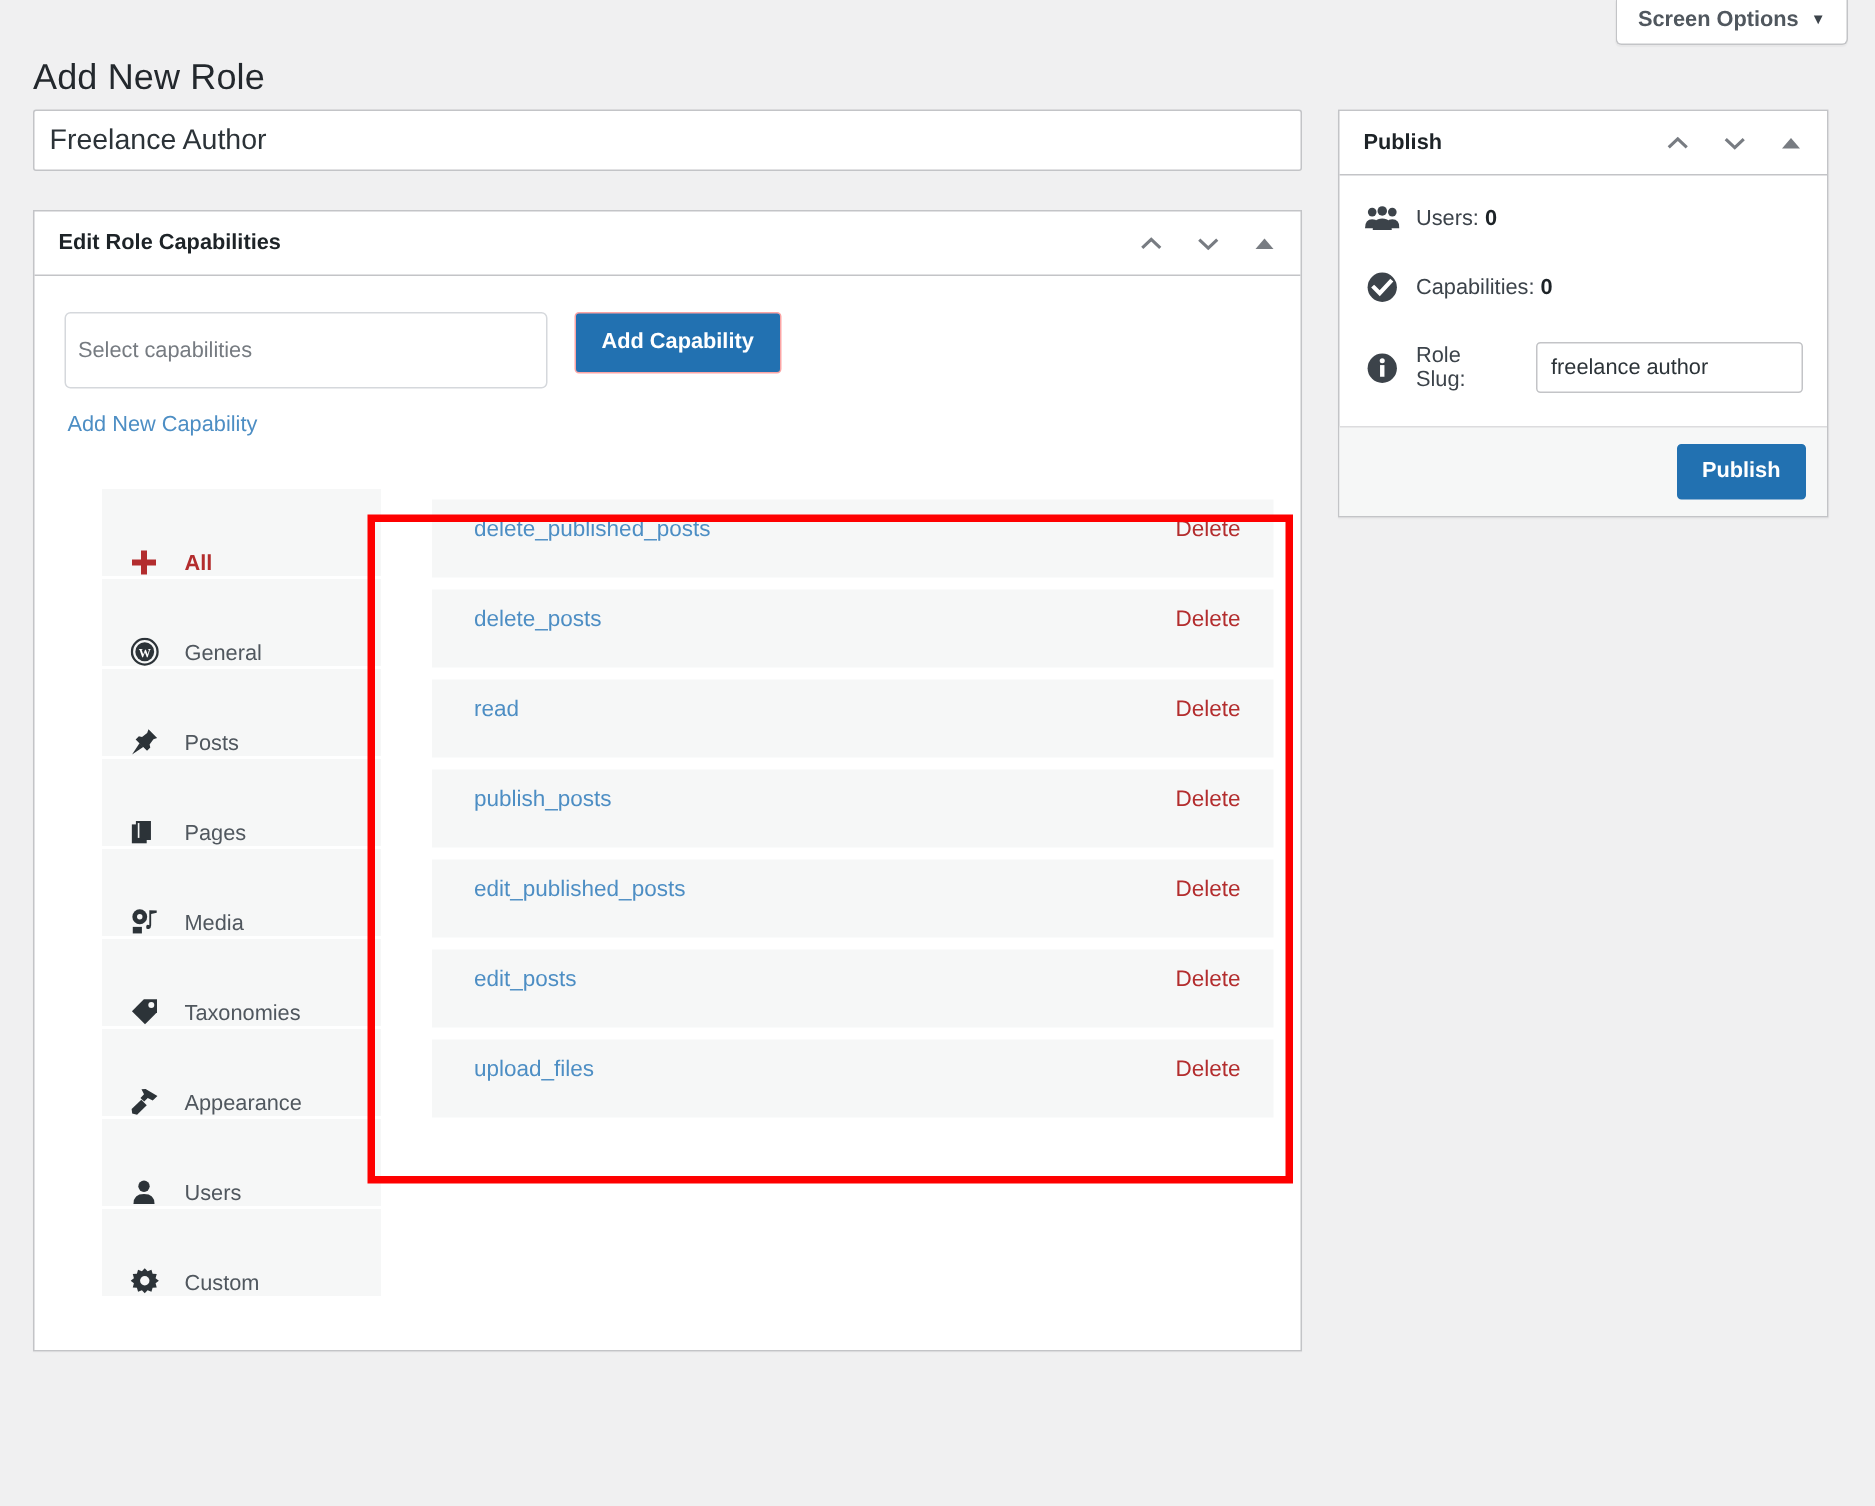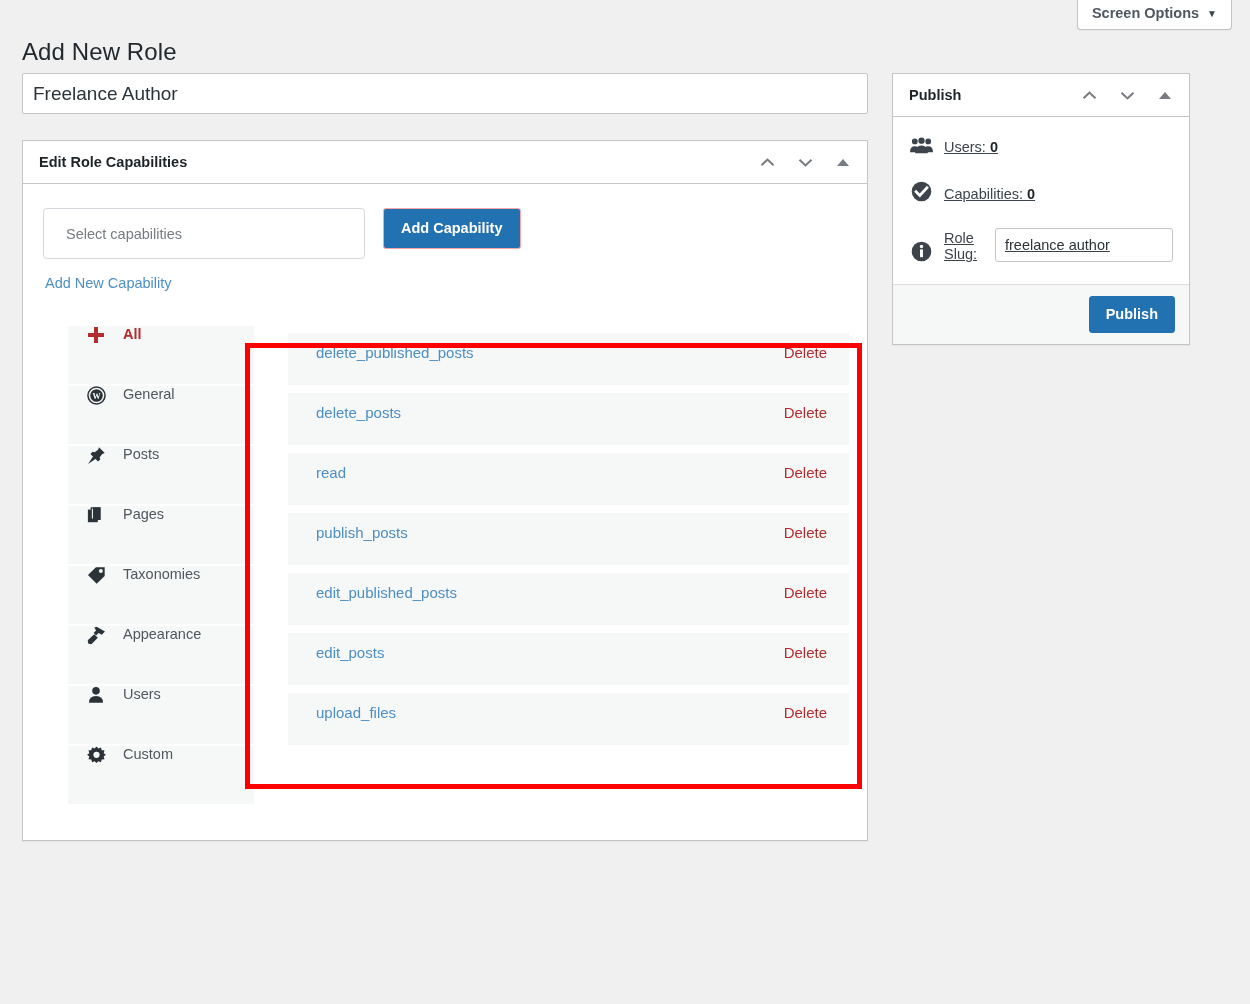--- a/index.html
+++ b/index.html
@@ -57,21 +57,21 @@
   .col-main {
     position: absolute;
     left: 22px;
     top: 73px;
     width: 846px;
   }
   .col-side {
     position: absolute;
     left: 892px;
     top: 73px;
-    width: 298px;
+    width: 327px;
   }
 
   
   .title-input {
     display: block;
     box-sizing: border-box;
     width: 846px;
     height: 41px;
     padding: 3px 10px;
     font-family: "Liberation Sans", sans-serif;
@@ -141,21 +141,21 @@
     gap: 18px;
     padding: 24px 0 0 20px;
   }
   .select-caps {
     box-sizing: border-box;
     width: 322px;
     height: 51px;
     border: 1px solid #d5d8dc;
     border-radius: 4px;
     background: #fff;
-    padding: 4px 22px;
+    padding: 4px 8px;
     font-family: "Liberation Sans", sans-serif;
     font-size: 14.5px;
     color: #2c3338;
     outline: none;
   }
   .select-caps::placeholder { color: #767b81; opacity: 1; }
 
   .btn-primary {
     background: #2271b1;
     border: 1px solid #fca5a5;
@@ -186,21 +186,21 @@
     padding: 34px 0 34px 0;
     position: relative;
   }
   .caps-tabs {
     width: 186px;
     margin-left: 45px;
     flex: none;
   }
   .cap-tab {
     display: flex;
-    align-items: flex-start;
+    align-items: flex-end;
     gap: 16px;
     height: 58px;
     padding-left: 17px;
     box-sizing: border-box;
     background: #f6f7f7;
     margin-bottom: 2px;
     cursor: pointer;
     font-size: 14.5px;
     color: #50575e;
   }
@@ -248,26 +248,25 @@
     border: 5px solid #fe0000;
     box-sizing: border-box;
     pointer-events: none;
     z-index: 5;
   }
 
   
   .publish-body { padding: 20px 16px 4px 16px; }
   .pub-row {
     display: flex;
-    align-items: flex-end;
+    align-items: center;
     gap: 11px;
     margin-bottom: 26px;
     font-size: 14.5px;
     color: #3c434a;
-    text-decoration: underline;
   }
   .pub-row:last-child { margin-bottom: 18px; }
   .pub-ico {
     width: 24px;
     display: flex;
     align-items: center;
     justify-content: center;
     flex: none;
     color: #3c434a;
   }
@@ -387,20 +386,31 @@
             <svg width="18" height="18" viewBox="0 0 20 20">
                 <rect x="1" y="4" width="11" height="14" fill="currentColor"></rect>
                 <rect x="4" y="1.5" width="11" height="14" fill="currentColor"></rect>
                 <rect x="5.4" y="3" width="8.2" height="11" fill="#f6f7f7"></rect>
                 <rect x="6.6" y="1.5" width="8.4" height="14" fill="currentColor"></rect>
               </svg>
           </span>
           <span>Pages</span>
         </div>
 
+        <div class="cap-tab">
+          <span class="ico">
+            <svg width="19" height="19" viewBox="0 0 20 20">
+                <circle cx="6.5" cy="6.5" r="5.2" fill="currentColor"></circle>
+                <circle cx="6.5" cy="6.5" r="1.9" fill="#f6f7f7"></circle>
+                <path d="M13.2 2 L13.2 12.4 Q11 11.6 11 13.6 Q11 15.6 12.9 15 Q14.5 14.5 14.5 12.4 L14.5 4.6 L18.4 3.6 L18.4 2.1 Z" fill="currentColor"></path>
+                <rect x="1.6" y="13.6" width="6.4" height="4.6" fill="currentColor"></rect>
+              </svg>
+          </span>
+          <span>Media</span>
+        </div>
 
         <div class="cap-tab">
           <span class="ico">
             <svg width="19" height="19" viewBox="0 0 20 20">
                 <path d="M9.4 1.2 L18.6 1.2 L18.6 10.4 L10.2 18.8 L1 9.6 Z" fill="currentColor"></path>
                 <circle cx="14.6" cy="5.3" r="2.1" fill="#f6f7f7"></circle>
               </svg>
           </span>
           <span>Taxonomies</span>
         </div>

